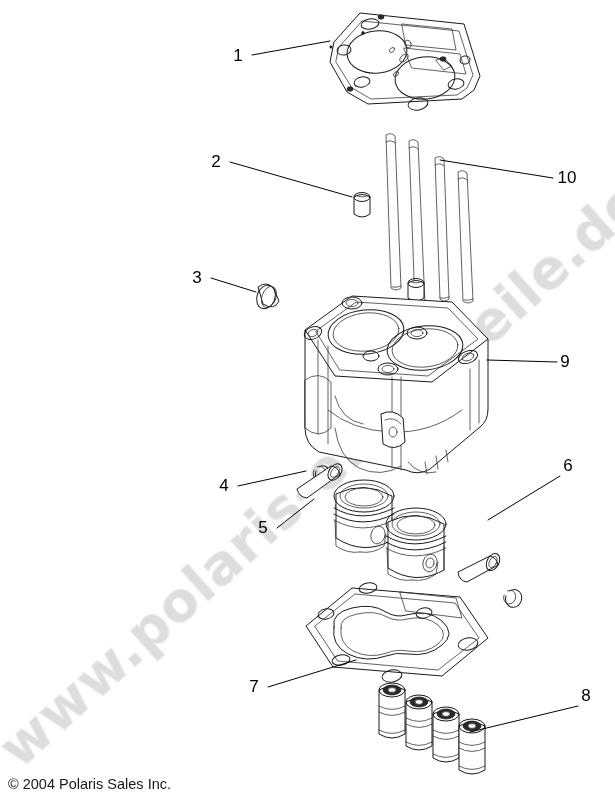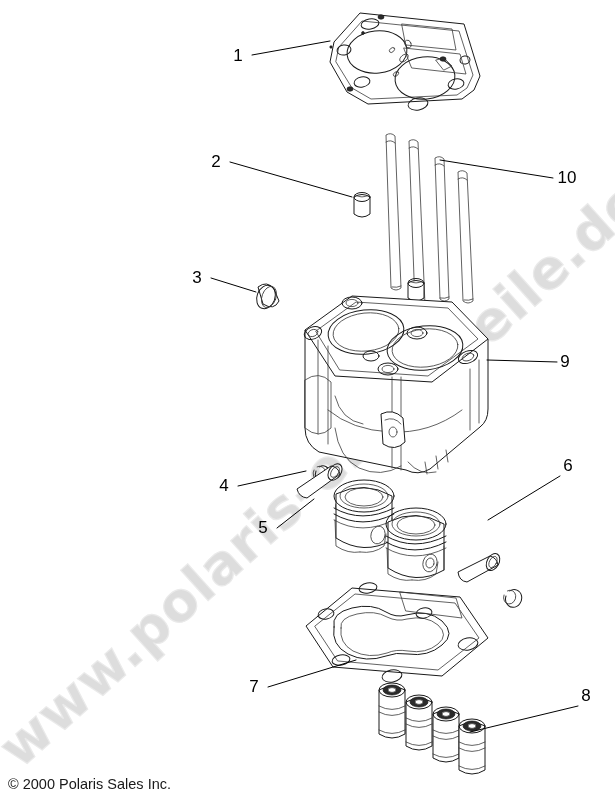--- a/index.html
+++ b/index.html
@@ -426,15 +426,15 @@
       <path class="leader" d="M 557,362 L 487,360"></path>
       <text class="callout-num" x="565" y="367" text-anchor="middle">9</text>
     </g>
 
     <g>
       <path class="leader" d="M 553,178 L 440,160"></path>
       <text class="callout-num" x="567" y="183" text-anchor="middle">10</text>
     </g>
   </svg>
 
-  <div id="copyright-line">© 2000 Polaris Sales Inc.</div>
+  <div id="copyright-line">© 2004 Polaris Sales Inc.</div>
 
 </div>
 
 </body></html>

